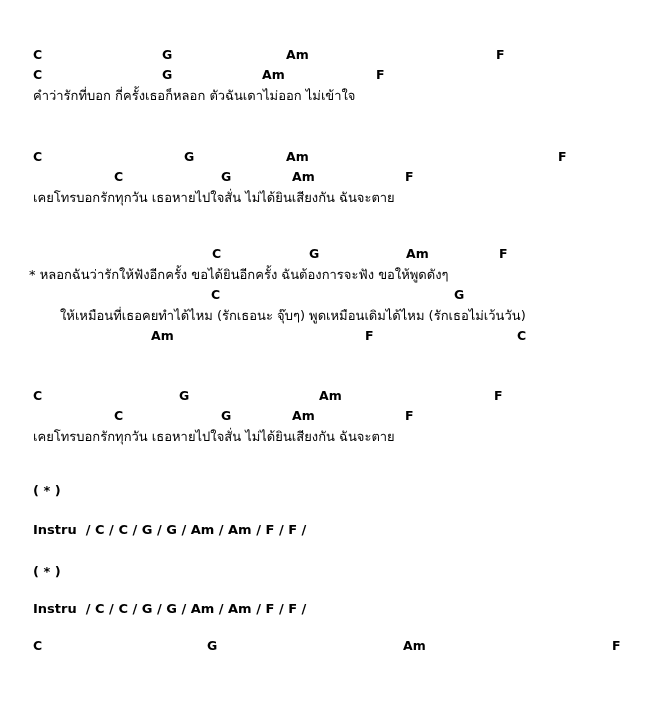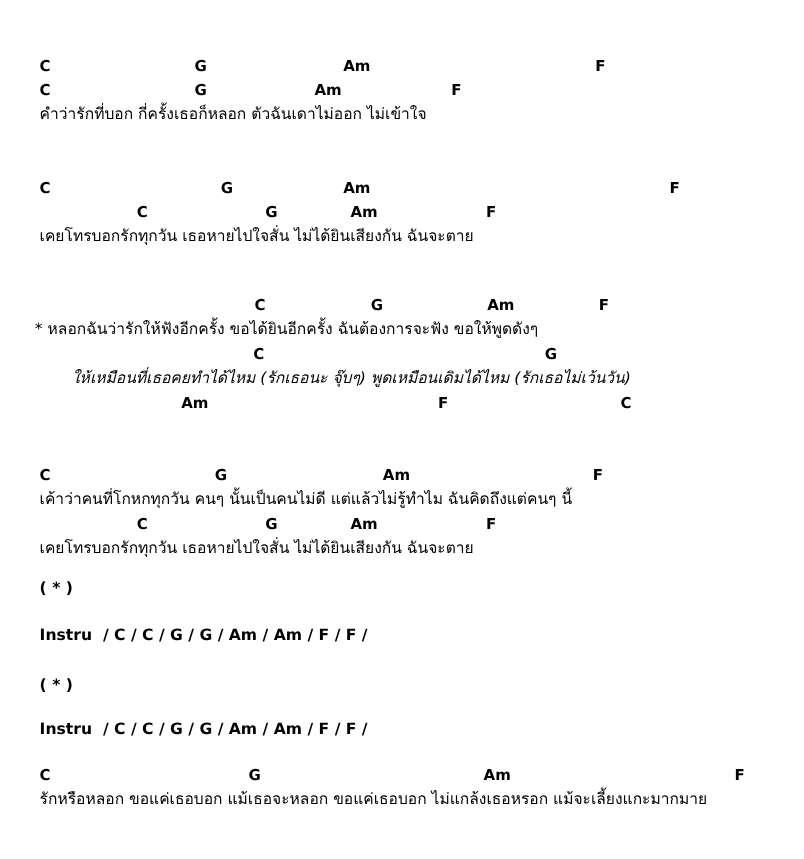--- a/index.html
+++ b/index.html
@@ -47,21 +47,20 @@
     line-height: 21px;
     white-space: pre;
     color: #000000;
     padding-left: 33px;
   }
   .lyric.indent-star {
     padding-left: 29px;
   }
   .lyric.indent-med {
     padding-left: 60px;
-    font-style: italic;
   }
   .plain {
     position: absolute;
     left: 33px;
     font-family: "DejaVu Sans", "Liberation Sans", sans-serif;
     font-weight: bold;
     font-size: 13px;
     line-height: 20px;
     white-space: pre;
     color: #000000;
@@ -120,35 +119,33 @@
         <span class="chord" style="left: 517px;">C</span>
       </div>
     </div>
     <div class="block" style="top: 386px;">
       <div class="chordline">
         <span class="chord" style="left: 33px;">C</span>
         <span class="chord" style="left: 179px;">G</span>
         <span class="chord" style="left: 319px;">Am</span>
         <span class="chord" style="left: 494px;">F</span>
       </div>
-      <div class="lyric">เค้าว่าคนที่โกหกทุกวัน คนๆ นั้นเป็นคนไม่ดี แต่แล้วไม่รู้ทำไม ฉันคิดถึงแต่คนๆ นี้</div>
       <div class="chordline">
         <span class="chord" style="left: 114px;">C</span>
         <span class="chord" style="left: 221px;">G</span>
         <span class="chord" style="left: 292px;">Am</span>
         <span class="chord" style="left: 405px;">F</span>
       </div>
       <div class="lyric">เคยโทรบอกรักทุกวัน เธอหายไปใจสั่น ไม่ได้ยินเสียงกัน ฉันจะตาย</div>
     </div>
     <div class="plain" style="top: 481px;">( * )</div>
     <div class="plain" style="top: 520px;">Instru  / C / C / G / G / Am / Am / F / F /</div>
     <div class="plain" style="top: 562px;">( * )</div>
     <div class="plain" style="top: 599px;">Instru  / C / C / G / G / Am / Am / F / F /</div>
     <div class="block" style="top: 636px;">
       <div class="chordline">
         <span class="chord" style="left: 33px;">C</span>
         <span class="chord" style="left: 207px;">G</span>
         <span class="chord" style="left: 403px;">Am</span>
         <span class="chord" style="left: 612px;">F</span>
       </div>
-      <div class="lyric">รักหรือหลอก ขอแค่เธอบอก แม้เธอจะหลอก ขอแค่เธอบอก ไม่แกล้งเธอหรอก แม้จะเลี้ยงแกะมากมาย</div>
     </div>
   </div>
 
 </body></html>

